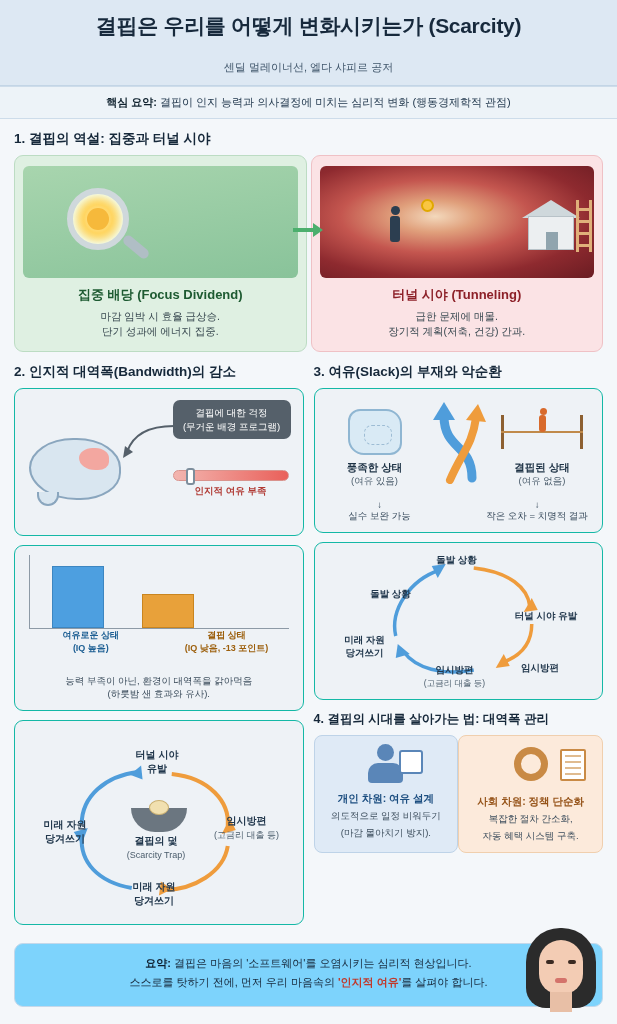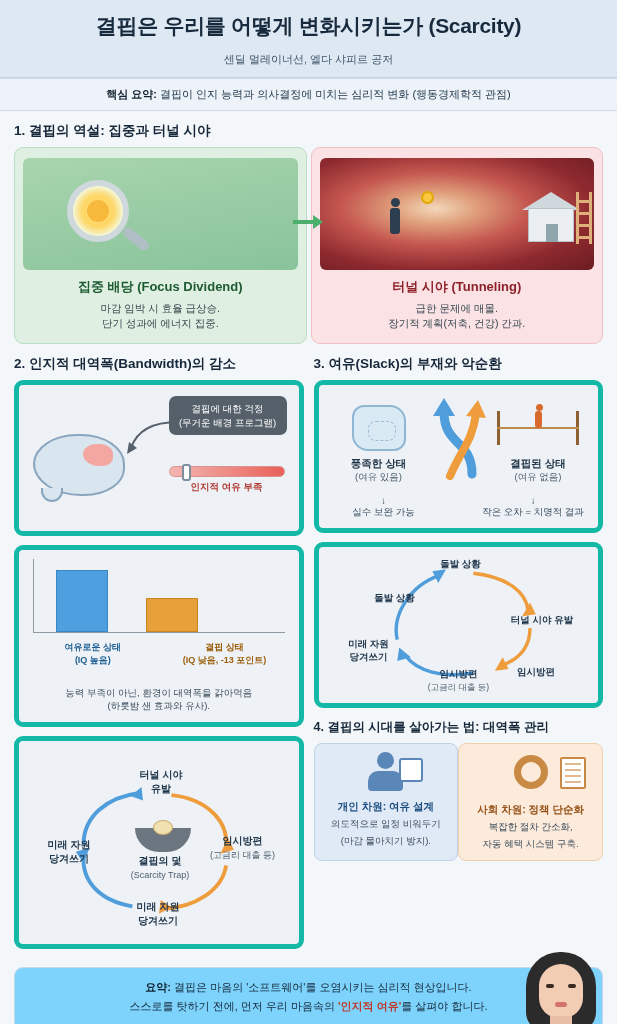--- a/index.html
+++ b/index.html
@@ -21,21 +21,21 @@
     text-align: center;
     border-bottom: 1px solid #c3d5e6;
   }
   .title {
     font-size: 21px;
     font-weight: bold;
     color: #17293c;
     letter-spacing: -0.3px;
   }
   .subtitle {
-    margin-top: 12px;
+    margin-top: 20px;
     font-size: 11px;
     color: #40566b;
   }
   .summary-band {
     background: #edf3f8;
     border-top: 1px solid #cddcea;
     border-bottom: 1px solid #cddcea;
     padding: 8px 6px;
     text-align: center;
     font-size: 11px;
@@ -96,21 +96,21 @@
   .house-roof { position: absolute; left: 2px; top: 4px; width: 0; height: 0; border-left: 29px solid transparent; border-right: 29px solid transparent; border-bottom: 18px solid #cfd8dc; }
   .house-door { position: absolute; left: 26px; top: 36px; width: 12px; height: 18px; background: #90a4ae; }
   .ladder { position: absolute; right: 2px; top: 34px; width: 16px; height: 52px; }
   .ladder:before, .ladder:after { content: ""; position: absolute; top: 0; width: 3px; height: 52px; background: #e0b07a; }
   .ladder:before { left: 0; } .ladder:after { right: 0; }
   .rung { position: absolute; left: 0; width: 16px; height: 2.5px; background: #e0b07a; }
 
   
   .cols { display: flex; gap: 10px; padding: 0 14px; }
   .col { flex: 1; min-width: 0; }
-  .panel { background: #eef2f6; border: 5px solid #14b8a6; border-radius: 9px; padding: 9px 8px; margin-bottom: 9px; }
+  .panel { background: #eef2f6; border: 1px solid #14b8a6; border-radius: 9px; padding: 9px 8px; margin-bottom: 9px; }
 
   
   .brain-wrap { position: relative; height: 128px; }
   .bubble {
     position: absolute; right: 4px; top: 2px; width: 118px;
     background: #55606a; color: #fff; border-radius: 7px;
     font-size: 9.5px; text-align: center; padding: 6px 4px; line-height: 1.4;
   }
   .brain {
     position: absolute; left: 6px; top: 40px; width: 92px; height: 62px;
@@ -123,21 +123,21 @@
   .meter-bar { height: 11px; border-radius: 6px; background: linear-gradient(90deg,#f3b6b0 0%, #e9605a 100%); border: 1px solid #d9938d; position: relative; }
   .meter-knob { position: absolute; left: 12px; top: -3px; width: 9px; height: 17px; background: #fff; border: 2px solid #7d8e9c; border-radius: 3px; }
   .meter-label { margin-top: 4px; text-align: center; font-size: 9.5px; color: #b03a34; font-weight: bold; }
 
   
   .chartbox { margin-top: 2px; }
   .chart-area { position: relative; height: 74px; border-left: 1.5px solid #8d9aa6; border-bottom: 1.5px solid #8d9aa6; margin: 0 6px; }
   .bar { position: absolute; bottom: 0; width: 52px; }
   .bar.b1 { left: 22px; background: #4d9fe0; border: 1px solid #3c86c1; }
   .bar.b2 { left: 112px; background: #e8a13a; border: 1px solid #c9851f; }
-  .chart-labels { display: flex; font-size: 9px; text-align: center; margin-top: 8px; }
+  .chart-labels { display: flex; font-size: 9px; text-align: center; margin-top: 0; }
   .chart-labels div { flex: 1; line-height: 1.35; }
   .cl-blue { color: #1d5f93; font-weight: bold; }
   .cl-org { color: #9c5f0c; font-weight: bold; }
   .note { font-size: 9.5px; text-align: center; color: #3c4d5c; line-height: 1.45; margin-top: 20px; }
 
   
   .cycle { position: relative; height: 185px; }
   .cyc-label { position: absolute; font-size: 10px; text-align: center; line-height: 1.35; color: #22384d; font-weight: bold; }
   .cyc-sub { font-weight: normal; font-size: 9px; color: #4a5c6b; }
   .trap-icon { position: absolute; left: 108px; top: 68px; width: 56px; height: 34px; }

